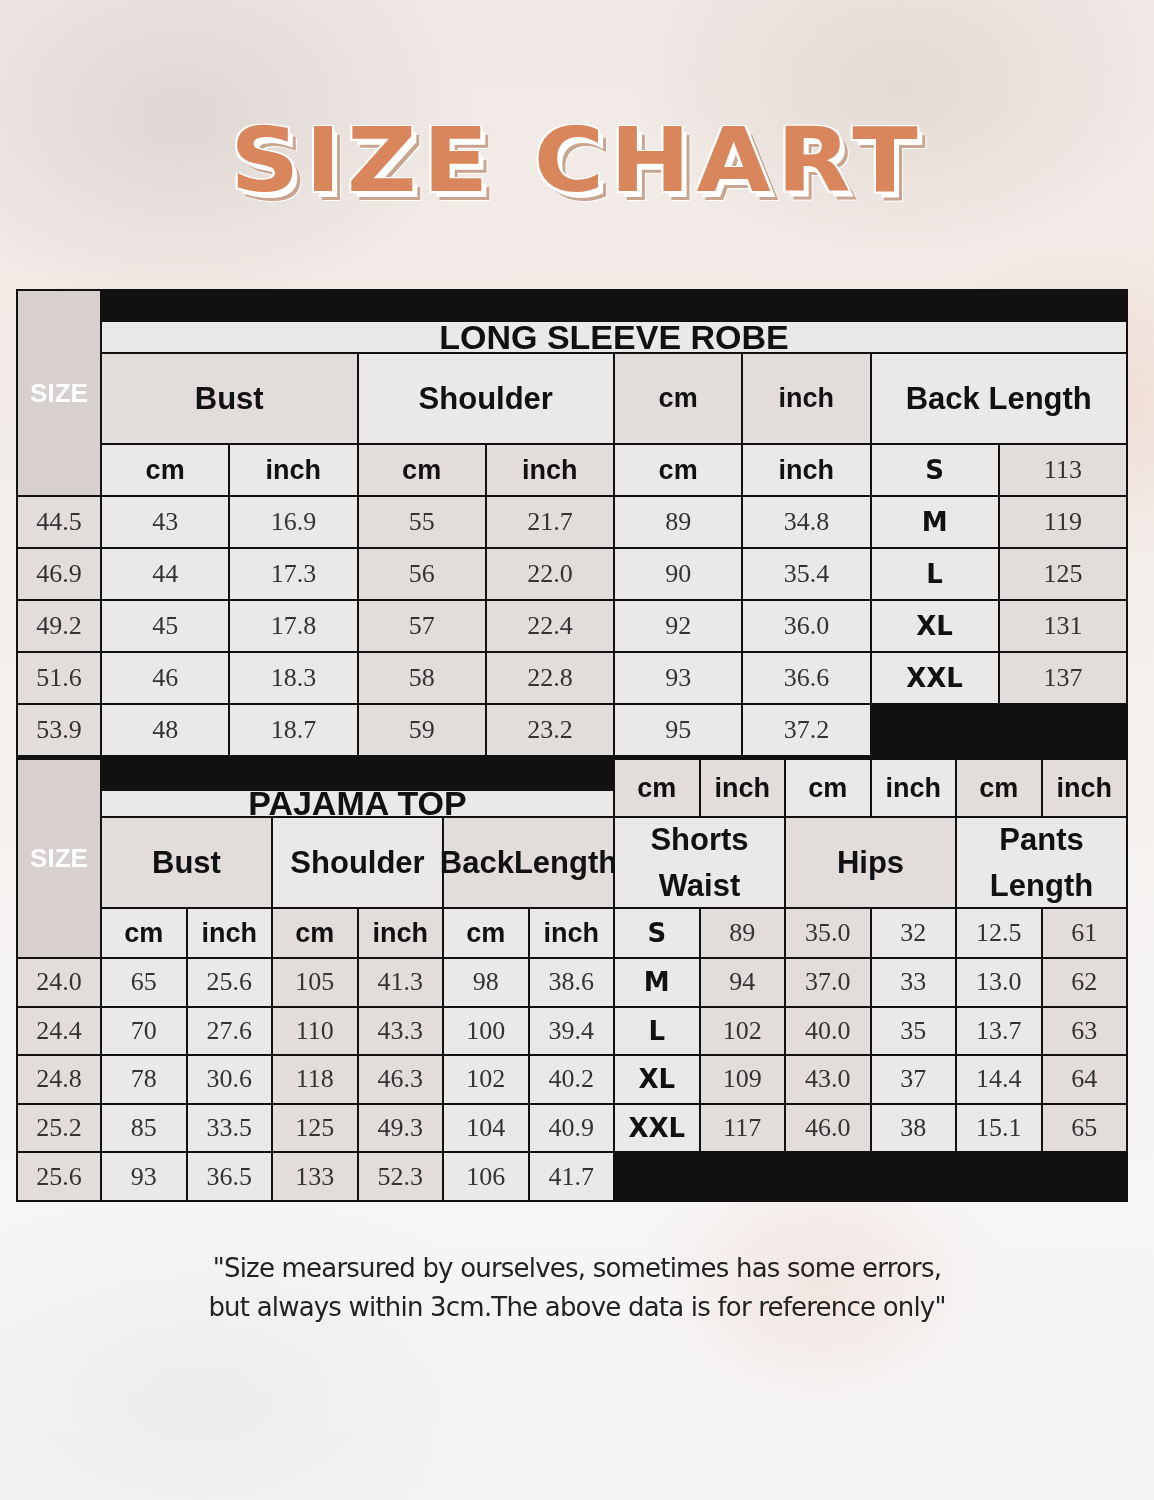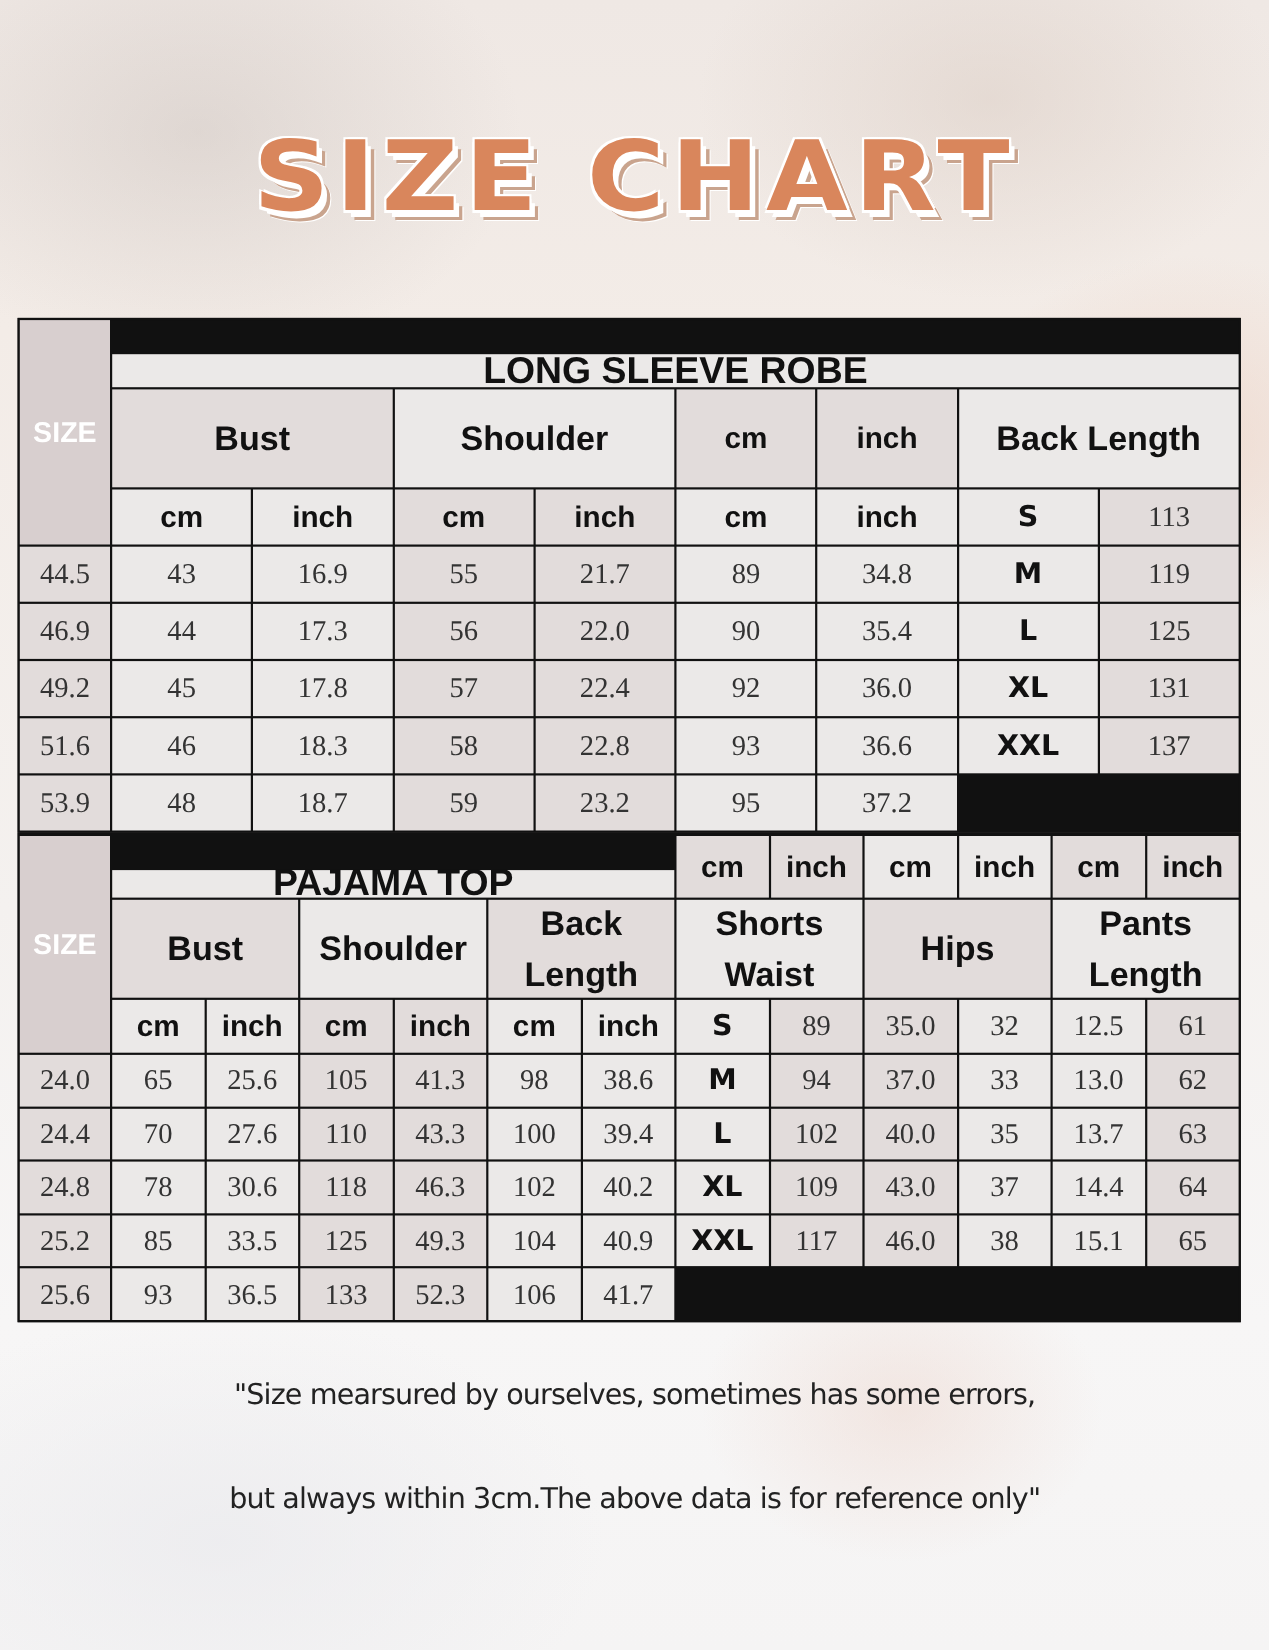--- a/index.html
+++ b/index.html
@@ -133,21 +133,21 @@
 <div class="grid" id="pajama">
   <div class="size-hdr" style="grid-column:1;grid-row:1/4">SIZE</div>
   <div class="sec-title" style="grid-column:2/8;grid-row:1">PAJAMA TOP</div>
 
   <div class="grp shade" style="grid-column:2/4;grid-row:2">
       <span>Bust</span>
     </div>
   <div class="grp" style="grid-column:4/6;grid-row:2">
       <span>Shoulder</span>
     </div>
-  <div class="grp shade" style="grid-column:6/8;grid-row:2;flex-direction:column">
+  <div class="grp shade" style="grid-column:6/8;grid-row:2;flex-direction:row">
       <span>Back</span>
       <span>Length</span>
     </div>
   <div class="grp" style="grid-column:8/10;grid-row:2;flex-direction:column">
       <span>Shorts</span>
       <span>Waist</span>
     </div>
   <div class="grp shade" style="grid-column:10/12;grid-row:2">
       <span>Hips</span>
     </div>
@@ -234,13 +234,13 @@
   <div class="val shade">25.6</div>
   <div class="val">93</div>
   <div class="val">36.5</div>
   <div class="val shade">133</div>
   <div class="val shade">52.3</div>
   <div class="val">106</div>
   <div class="val">41.7</div>
 </div>
 
 <div class="note" style="top:1249px">"Size mearsured by ourselves, sometimes has some errors,</div>
-<div class="note" style="top:1344px">but always within 3cm.The above data is for reference only"</div>
+<div class="note" style="top:1288px">but always within 3cm.The above data is for reference only"</div>
 
 </body></html>

